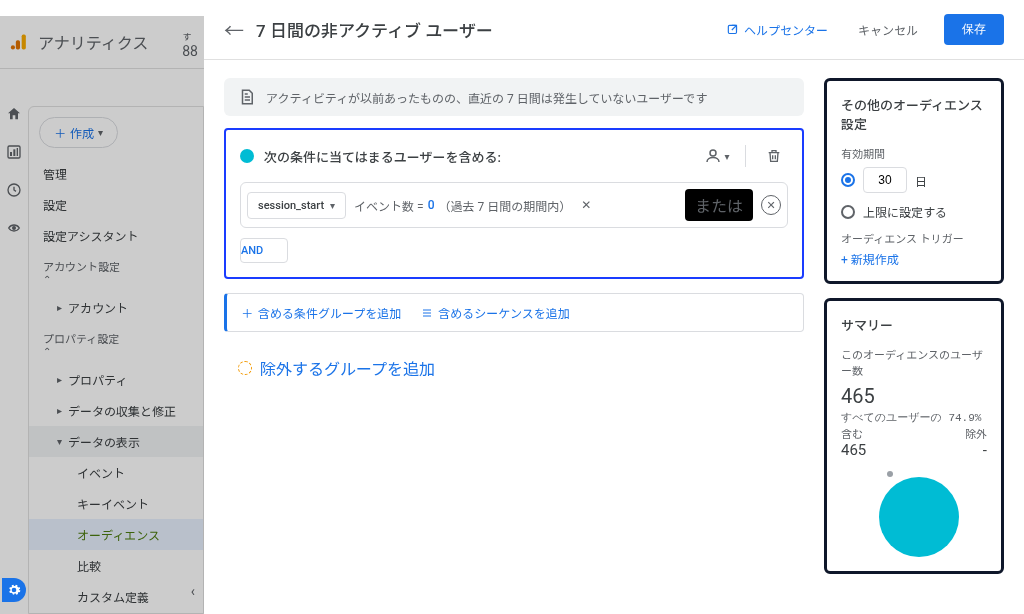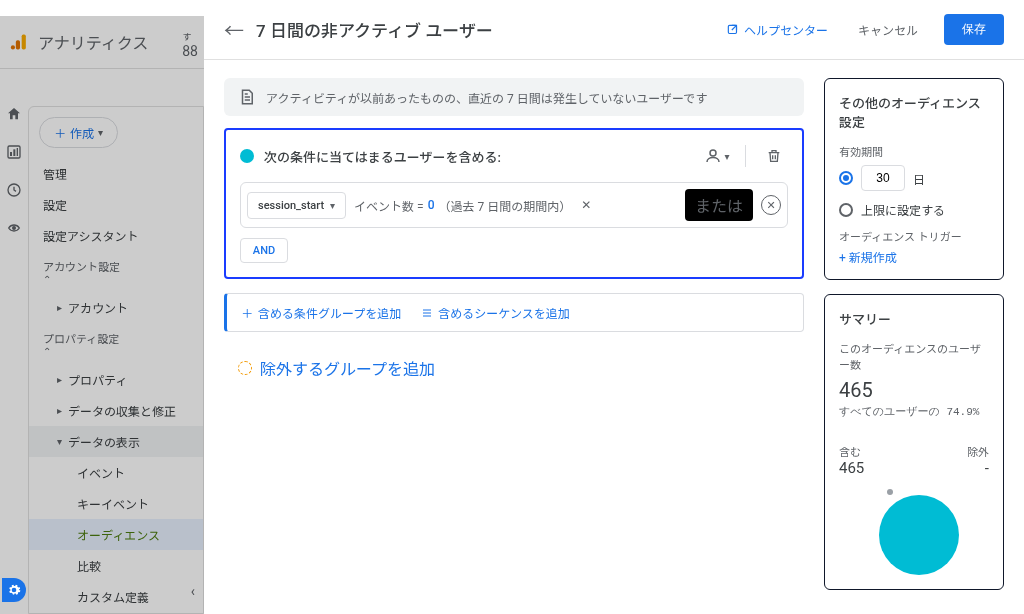--- a/index.html
+++ b/index.html
@@ -50,43 +50,43 @@
 .vline { width: 1px; height: 22px; background: #dadce0; margin: 0 4px; }
 
 .cond-row { margin: 0 14px; border: 1px solid #dadce0; border-radius: 6px; display: flex; align-items: center; padding: 6px; gap: 8px; }
 .event-chip { border: 1px solid #dadce0; border-radius: 4px; padding: 6px 10px; font-size: 11px; font-weight: 500; display: flex; align-items: center; gap: 6px; min-width: 90px; }
 .param-text { font-size: 12px; color: #5f6368; flex: 1; display: flex; align-items: center; gap: 4px; }
 .param-val { color: #1a73e8; font-weight: 500; }
 .close-x { color: #5f6368; cursor: pointer; margin-left: 6px; }
 .or-chip { background: #000000; padding: 4px 10px; border-radius: 4px; font-size: 16px; color: #5f6368; }
 .circle-x { width: 20px; height: 20px; border: 1.5px solid #5f6368; border-radius: 50%; display: inline-flex; align-items: center; justify-content: center; font-size: 11px; color: #5f6368; }
 
-.and-chip { margin: 10px 14px 14px; width: 48px; text-align: center; border: 1px solid #dadce0; border-radius: 4px; padding: 5px 0; font-size: 11px; color: #1a73e8; font-weight: 500; }
+.and-chip { margin: 10px 14px 14px; width: 48px; text-align: left; border: 1px solid #dadce0; border-radius: 4px; padding: 5px 0; font-size: 11px; color: #1a73e8; font-weight: 500; }
 
 .add-row { border: 1px solid #dadce0; border-left: 3px solid #1a73e8; border-radius: 4px; margin-top: 14px; padding: 10px 14px; display: flex; gap: 20px; font-size: 12px; color: #1a73e8; }
 .add-row span { display: inline-flex; align-items: center; gap: 5px; cursor: pointer; }
 
 .exclude-row { margin-top: 20px; padding: 4px 14px; font-size: 16px; color: #1a73e8; display: flex; align-items: center; gap: 8px; }
 .dotted-circle { width: 14px; height: 14px; border: 1.5px dashed #f29900; border-radius: 50%; }
 
 
-.card { border: 1px solid #0f172a; border-radius: 6px; padding: 14px; }
+.card { border: 3px solid #0f172a; border-radius: 6px; padding: 14px; }
 .card-title { font-size: 13px; font-weight: 500; margin-bottom: 12px; }
 .field-label { font-size: 11px; color: #5f6368; margin-bottom: 6px; }
 .radio-row { display: flex; align-items: center; gap: 8px; font-size: 12px; margin-bottom: 10px; }
 .radio { width: 14px; height: 14px; border: 2px solid #5f6368; border-radius: 50%; position: relative; }
 .radio.checked { border-color: #1a73e8; }
 .radio.checked::after { content: ""; position: absolute; inset: 2px; background: #1a73e8; border-radius: 50%; }
 .days-input { border: 1px solid #dadce0; border-radius: 4px; padding: 5px 8px; width: 44px; font-size: 12px; text-align: center; }
 .section-label { font-size: 11px; color: #5f6368; margin-top: 10px; margin-bottom: 4px; }
 .new-link { color: #1a73e8; font-size: 12px; }
 
 .summary-card .big { font-size: 20px; font-weight: 400; margin: 2px 0; }
 .summary-card .sub { font-size: 11px; color: #5f6368; font-family: Liberation Mono, monospace; }
-.summary-row { display: flex; justify-content: space-between; margin-top: 24px; font-size: 11px; color: #5f6368; }
+.summary-row { display: flex; justify-content: space-between; margin-top: 0; font-size: 11px; color: #5f6368; }
 .summary-row .v { font-size: 15px; color: #3c4043; }
 .pie { width: 90px; height: 90px; margin: 8px auto 0; position: relative; }
 .pie-circle { width: 80px; height: 80px; background: #00bcd4; border-radius: 50%; position: absolute; right: 0; bottom: 0; }
 .pie-dot { width: 6px; height: 6px; background: #9aa0a6; border-radius: 50%; position: absolute; left: 18px; top: 4px; }
 
 svg { display: block; }
 </style>
 </head>
 <body>
 

